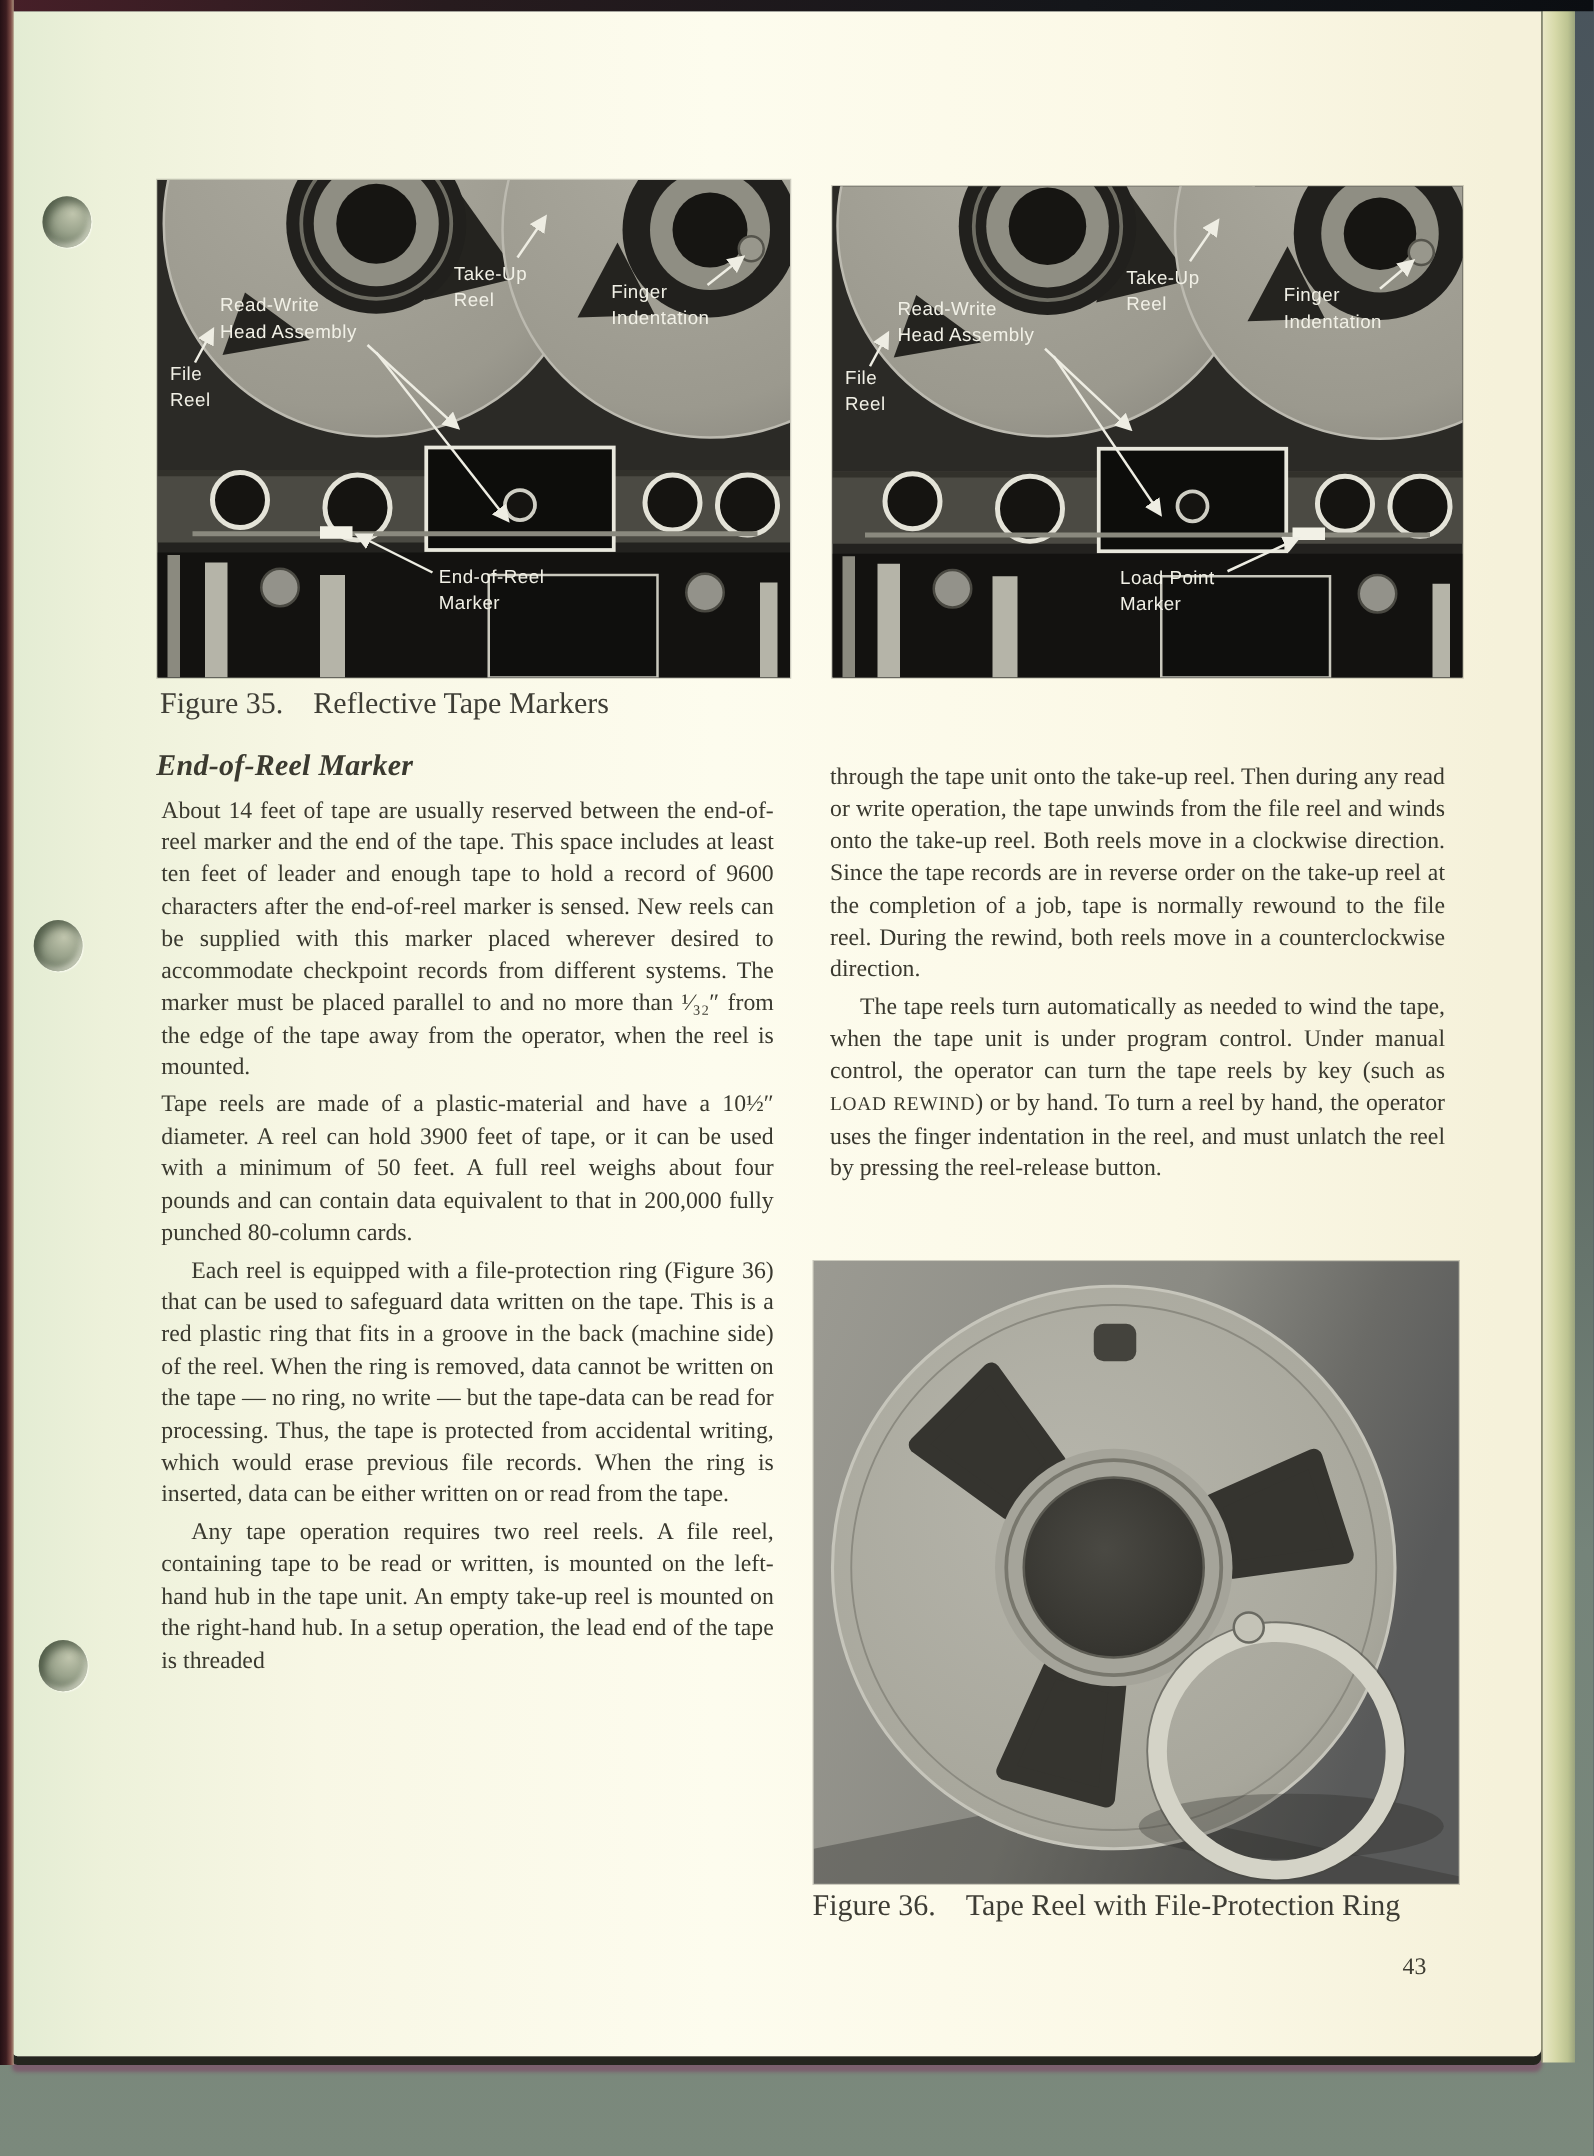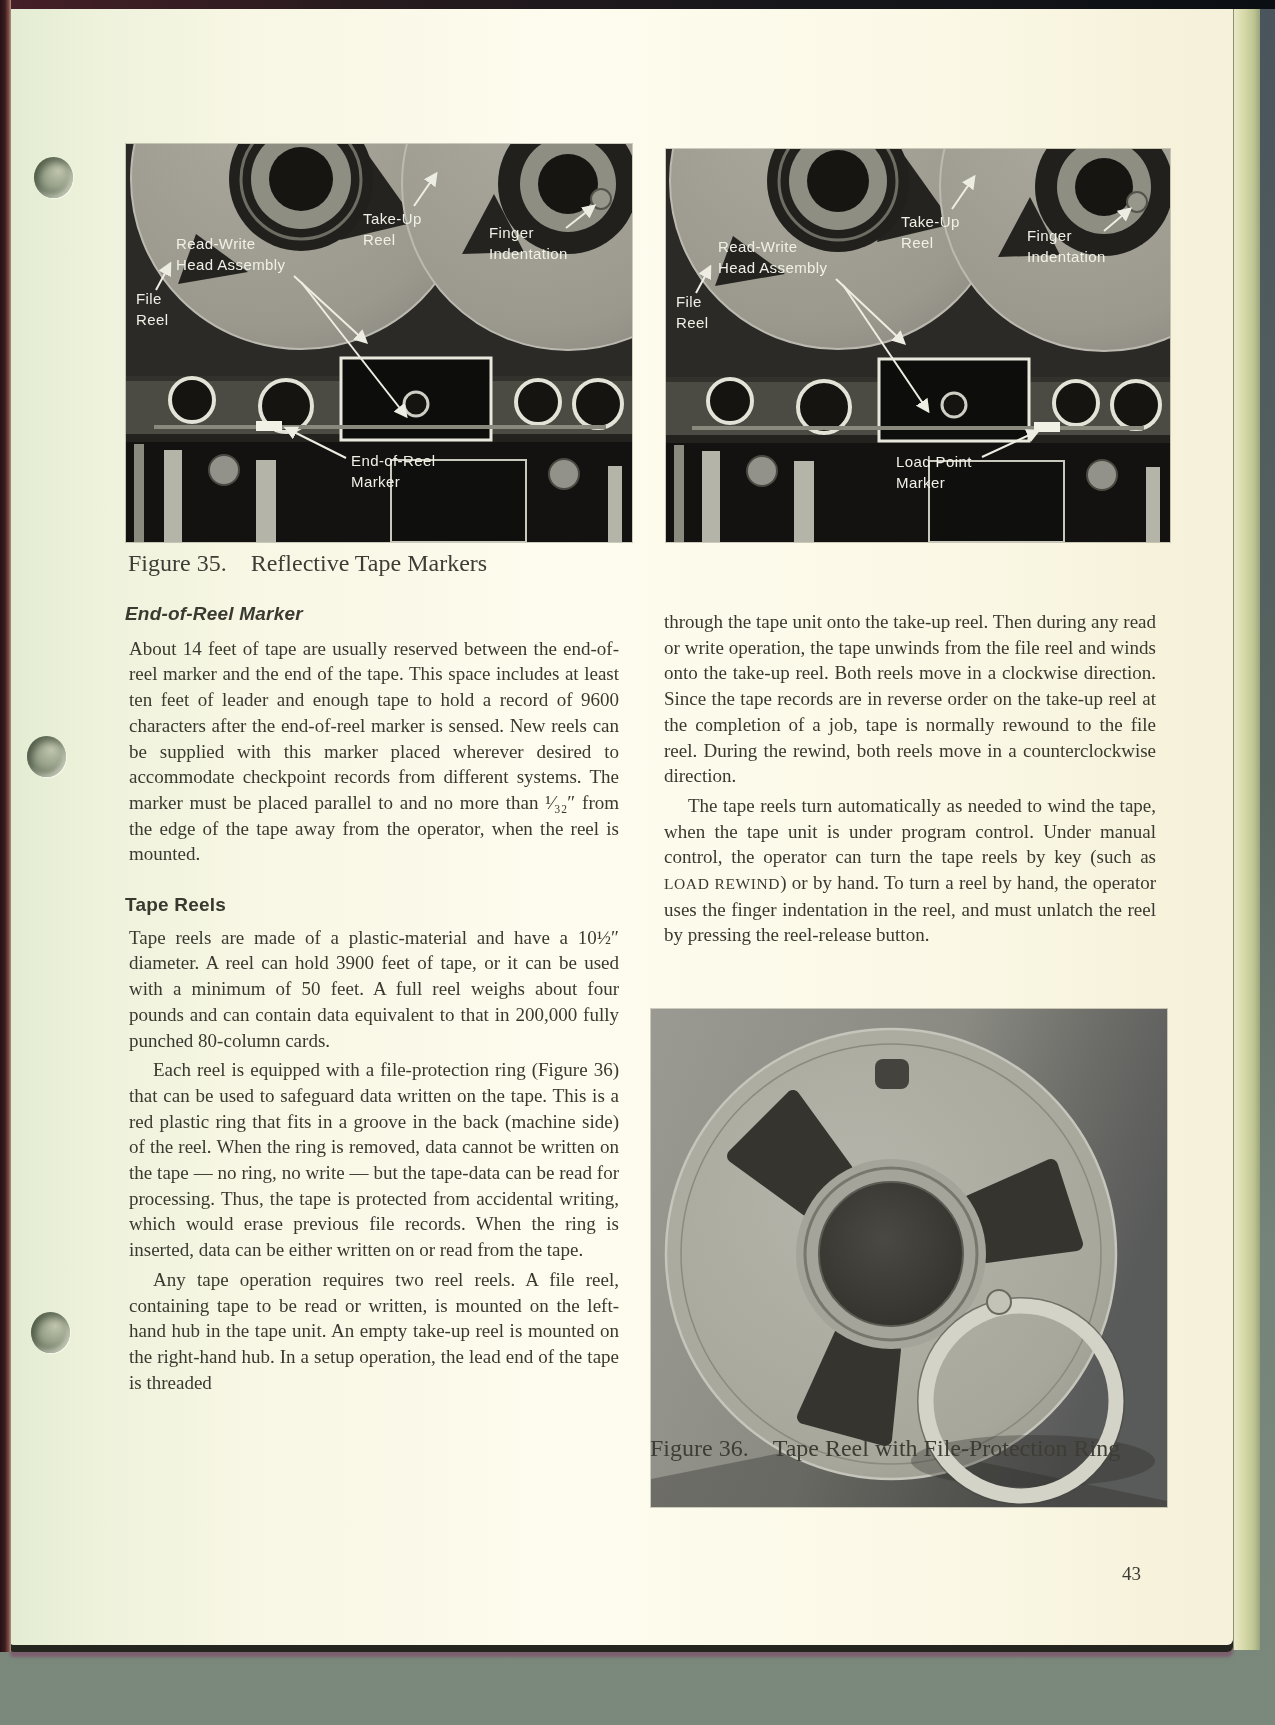--- a/index.html
+++ b/index.html
@@ -30,28 +30,28 @@
          box-shadow:0 0 0 1px rgba(60,60,50,.25);}
   .photo svg{display:block; width:100%; height:100%;}
   .photo-l{left:116px; top:135px; width:506px; height:398px;}
   .photo-r{left:656px; top:140px; width:504px; height:393px;}
   .photo-36{left:641px; top:1000px; width:516px; height:498px; background:#8a8a84;}
   .ph-label{font-family:"Liberation Sans", sans-serif; font-size:15px; letter-spacing:.4px; fill:#f1f0e6;}
   
   .cap{position:absolute; font-size:24px; color:#3e3d35; white-space:nowrap;}
   .cap .cap-text{margin-left:24px;}
   .cap35{left:118px; top:541px;}
-  .cap36{left:640px; top:1426px;}
+  .cap36{left:640px; top:1503px;}
   .col{position:absolute; color:#3a392f; font-size:19px; line-height:25.7px; text-align:justify;}
   .col-left{left:115px; top:592px; width:498px;}
   .col-right{left:650px; top:596px; width:500px;}
   .col p{margin:4px;}
   .ind{text-indent:24px;}
-  .h-runin{font-family:Liberation Sans, sans-serif; font-style:italic; font-weight:700;
-           font-size:19px; color:#3b3a30; margin:0 0 9px 0; letter-spacing:.2px;}
+  .h-runin{font-family:Liberation Serif, serif; font-style:italic; font-weight:700;
+           font-size:24px; color:#3b3a30; margin:0 0 9px 0; letter-spacing:.2px;}
   .h-features{font-family:"Liberation Sans", sans-serif; font-style:italic; font-weight:700;
            font-size:22px; color:#39382e; margin:51px 0 0 0; letter-spacing:.2px;}
   .h-tapereels{font-family:"Liberation Sans", sans-serif; font-weight:700;
            font-size:19px; color:#39382e; margin:25px 0 7px 0; letter-spacing:.2px;}
   .seg-i{}
   .seg-sc{font-size:15.5px; letter-spacing:.6px;}
   .pagenum{position:absolute; left:1112px; top:1554px; font-size:19px; color:#3c3b31;}
 </style>
 </head>
 <body>
@@ -216,21 +216,20 @@
       </svg>
     </figure>
 
     <div class="cap cap35">
       <span>Figure 35.</span><span class="cap-text">Reflective Tape Markers</span>
     </div>
 
     <div class="col col-left">
       <h3 class="h-runin">End-of-Reel Marker</h3>
       <p>About 14 feet of tape are usually reserved between the end-of-reel marker and the end of the tape. This space includes at least ten feet of leader and enough tape to hold a record of 9600 characters after the end-of-reel marker is sensed. New reels can be supplied with this marker placed wherever desired to accommodate checkpoint records from different systems. The marker must be placed parallel to and no more than ¹⁄₃₂″ from the edge of the tape away from the operator, when the reel is mounted.</p>
-      <h4 class="h-tapereels">Tape Reels</h4>
       <p>Tape reels are made of a plastic-material and have a 10½″ diameter. A reel can hold 3900 feet of tape, or it can be used with a minimum of 50 feet. A full reel weighs about four pounds and can contain data equivalent to that in 200,000 fully punched 80-column cards.</p>
       <p class="ind"><span>Each reel is equipped with a </span><span class="seg-i">file-protection</span><span> ring (Figure 36) that can be used to safeguard data written on the tape. This is a red plastic ring that fits in a groove in the back (machine side) of the reel. When the ring is removed, data </span><span class="seg-i">cannot</span><span> be written on the tape — </span><span class="seg-i">no ring, no write</span><span> — but the tape-data can be read for processing. Thus, the tape is protected from accidental writing, which would erase previous file records. When the ring is inserted, data can be either written on or read from the tape.</span></p>
       <p class="ind"><span>Any tape operation requires two reel reels. A </span><span class="seg-i">file</span><span> reel, containing tape to be read or written, is mounted on the left-hand hub in the tape unit. An empty </span><span class="seg-i">take-up</span><span> reel is mounted on the right-hand hub. In a setup operation, the lead end of the tape is threaded</span></p>
     </div>
 
     <div class="col col-right">
       <p>through the tape unit onto the take-up reel. Then during any read or write operation, the tape unwinds from the file reel and winds onto the take-up reel. Both reels move in a clockwise direction. Since the tape records are in reverse order on the take-up reel at the completion of a job, tape is normally rewound to the file reel. During the rewind, both reels move in a counterclockwise direction.</p>
       <p class="ind"><span>The tape reels turn automatically as needed to wind the tape, when the tape unit is under program control. Under manual control, the operator can turn the tape reels by key (such as </span><span class="seg-sc">LOAD REWIND</span><span>) or by hand. To turn a reel by hand, the operator uses the finger indentation in the reel, and must unlatch the reel by pressing the reel-release button.</span></p>
     </div>
 

